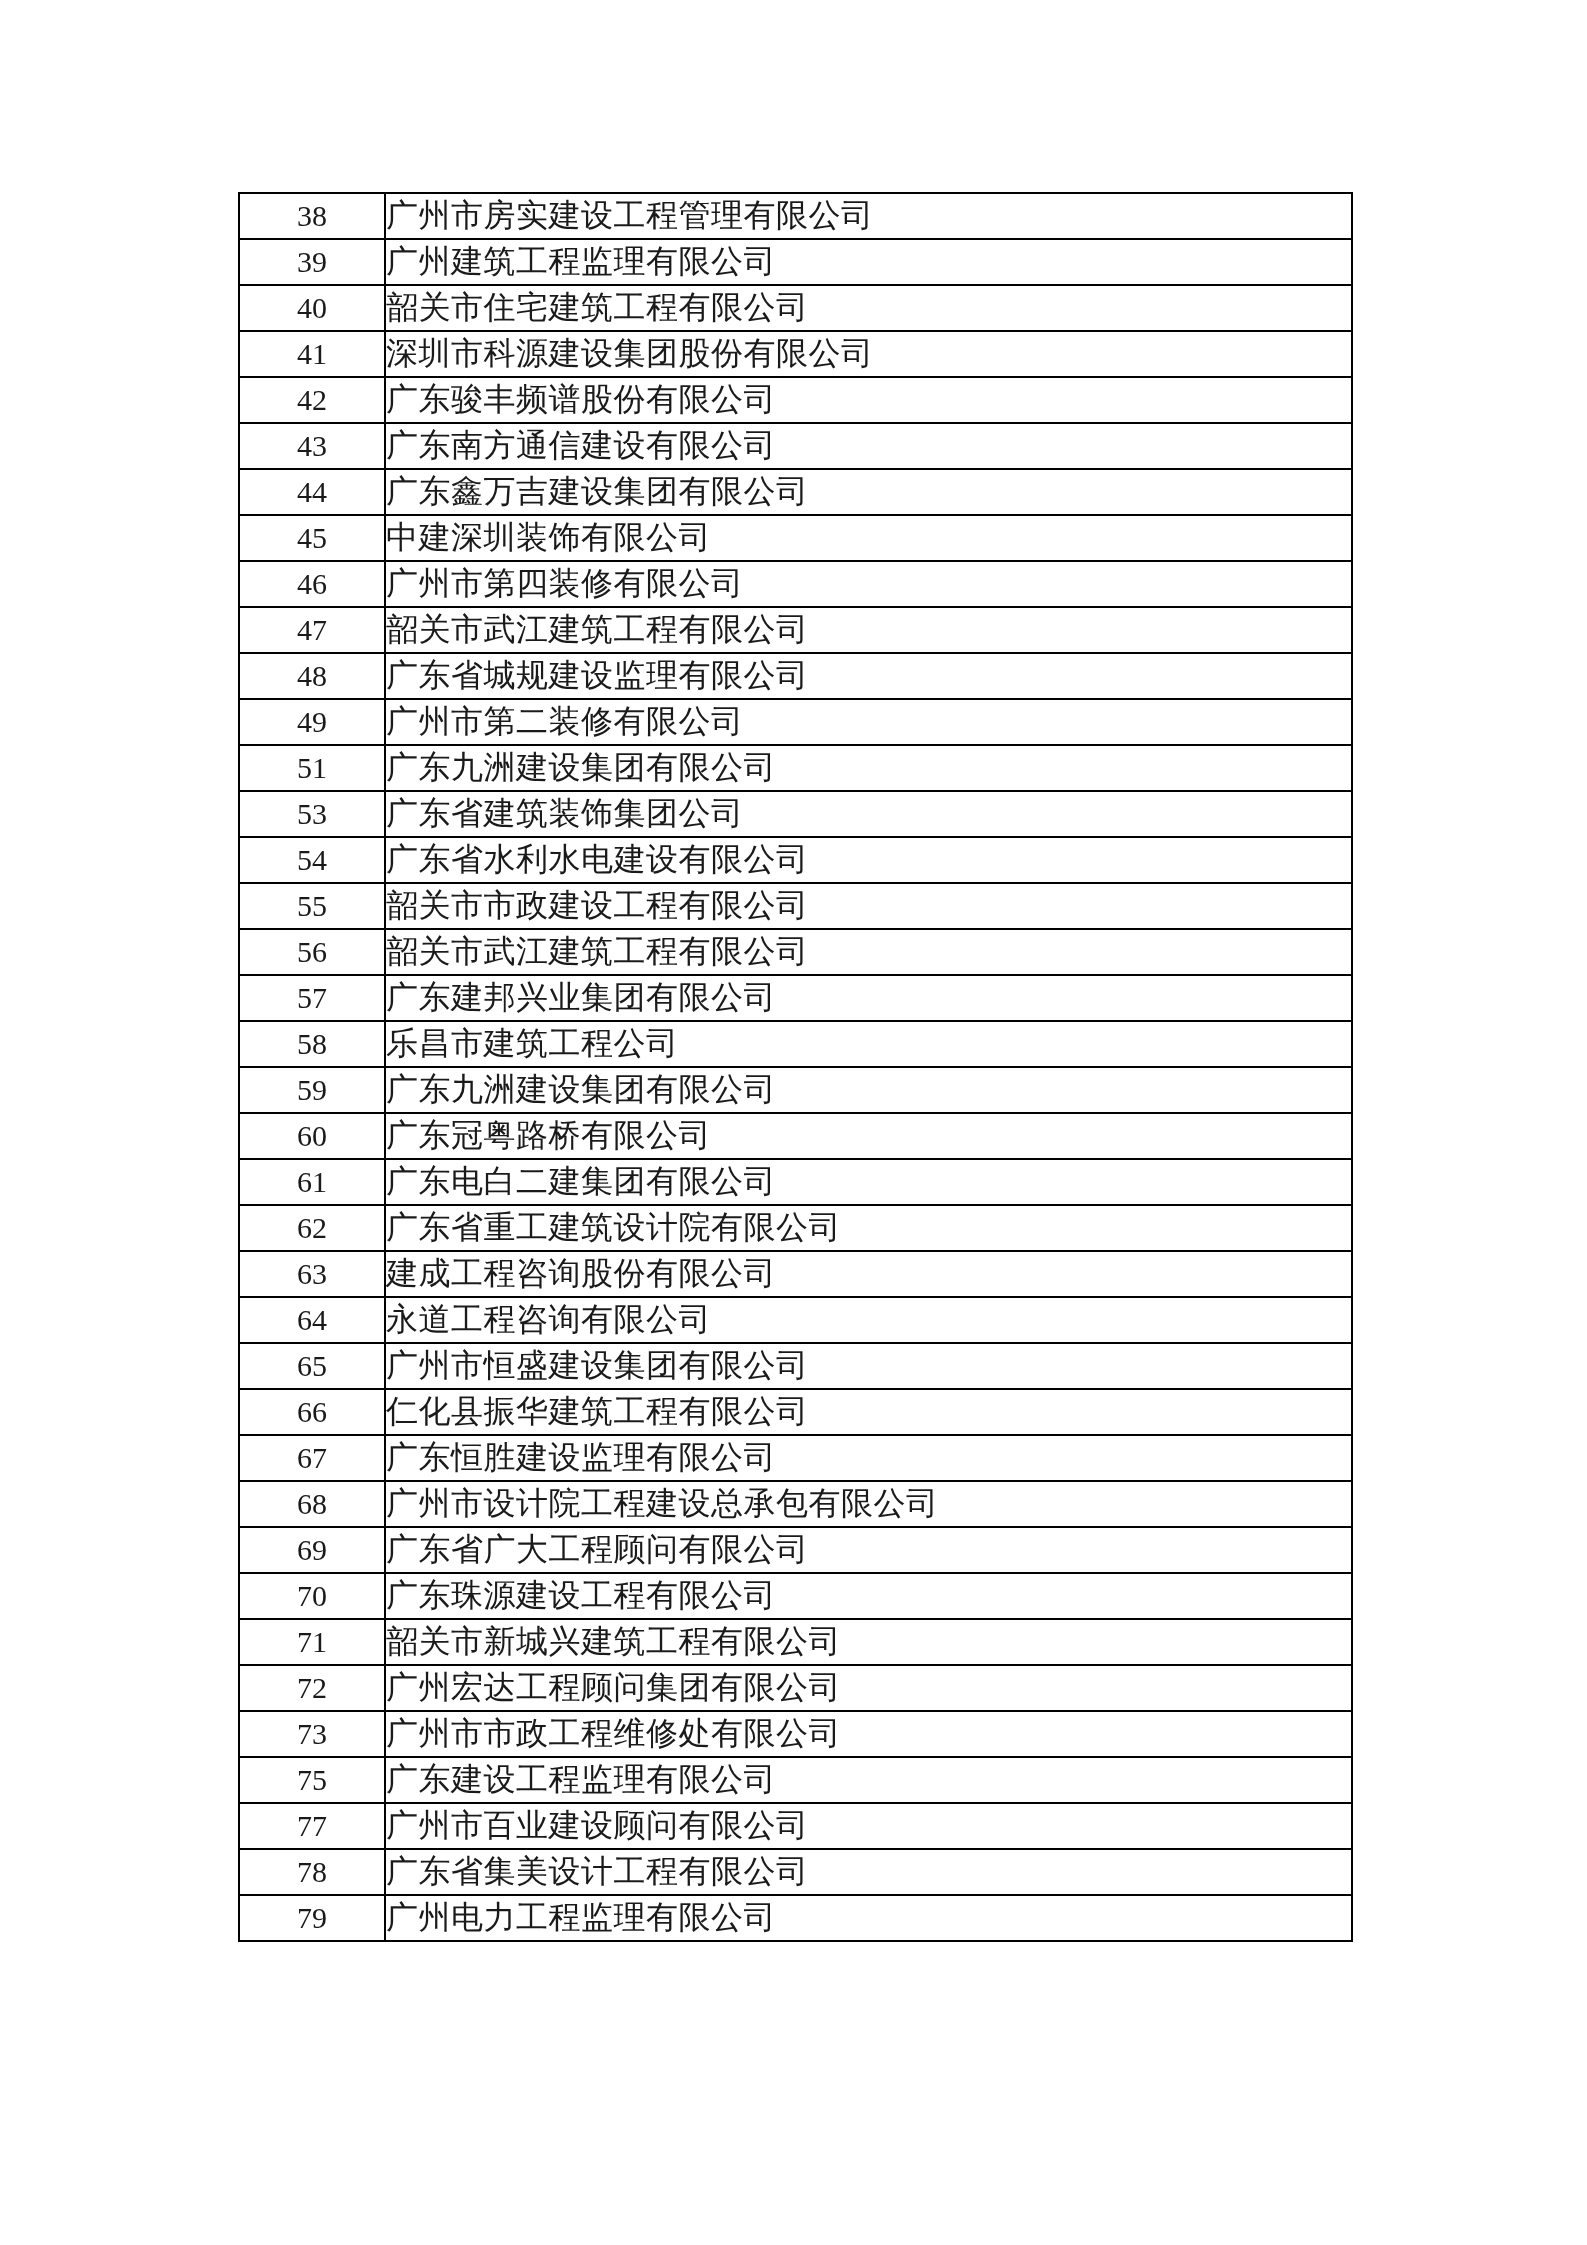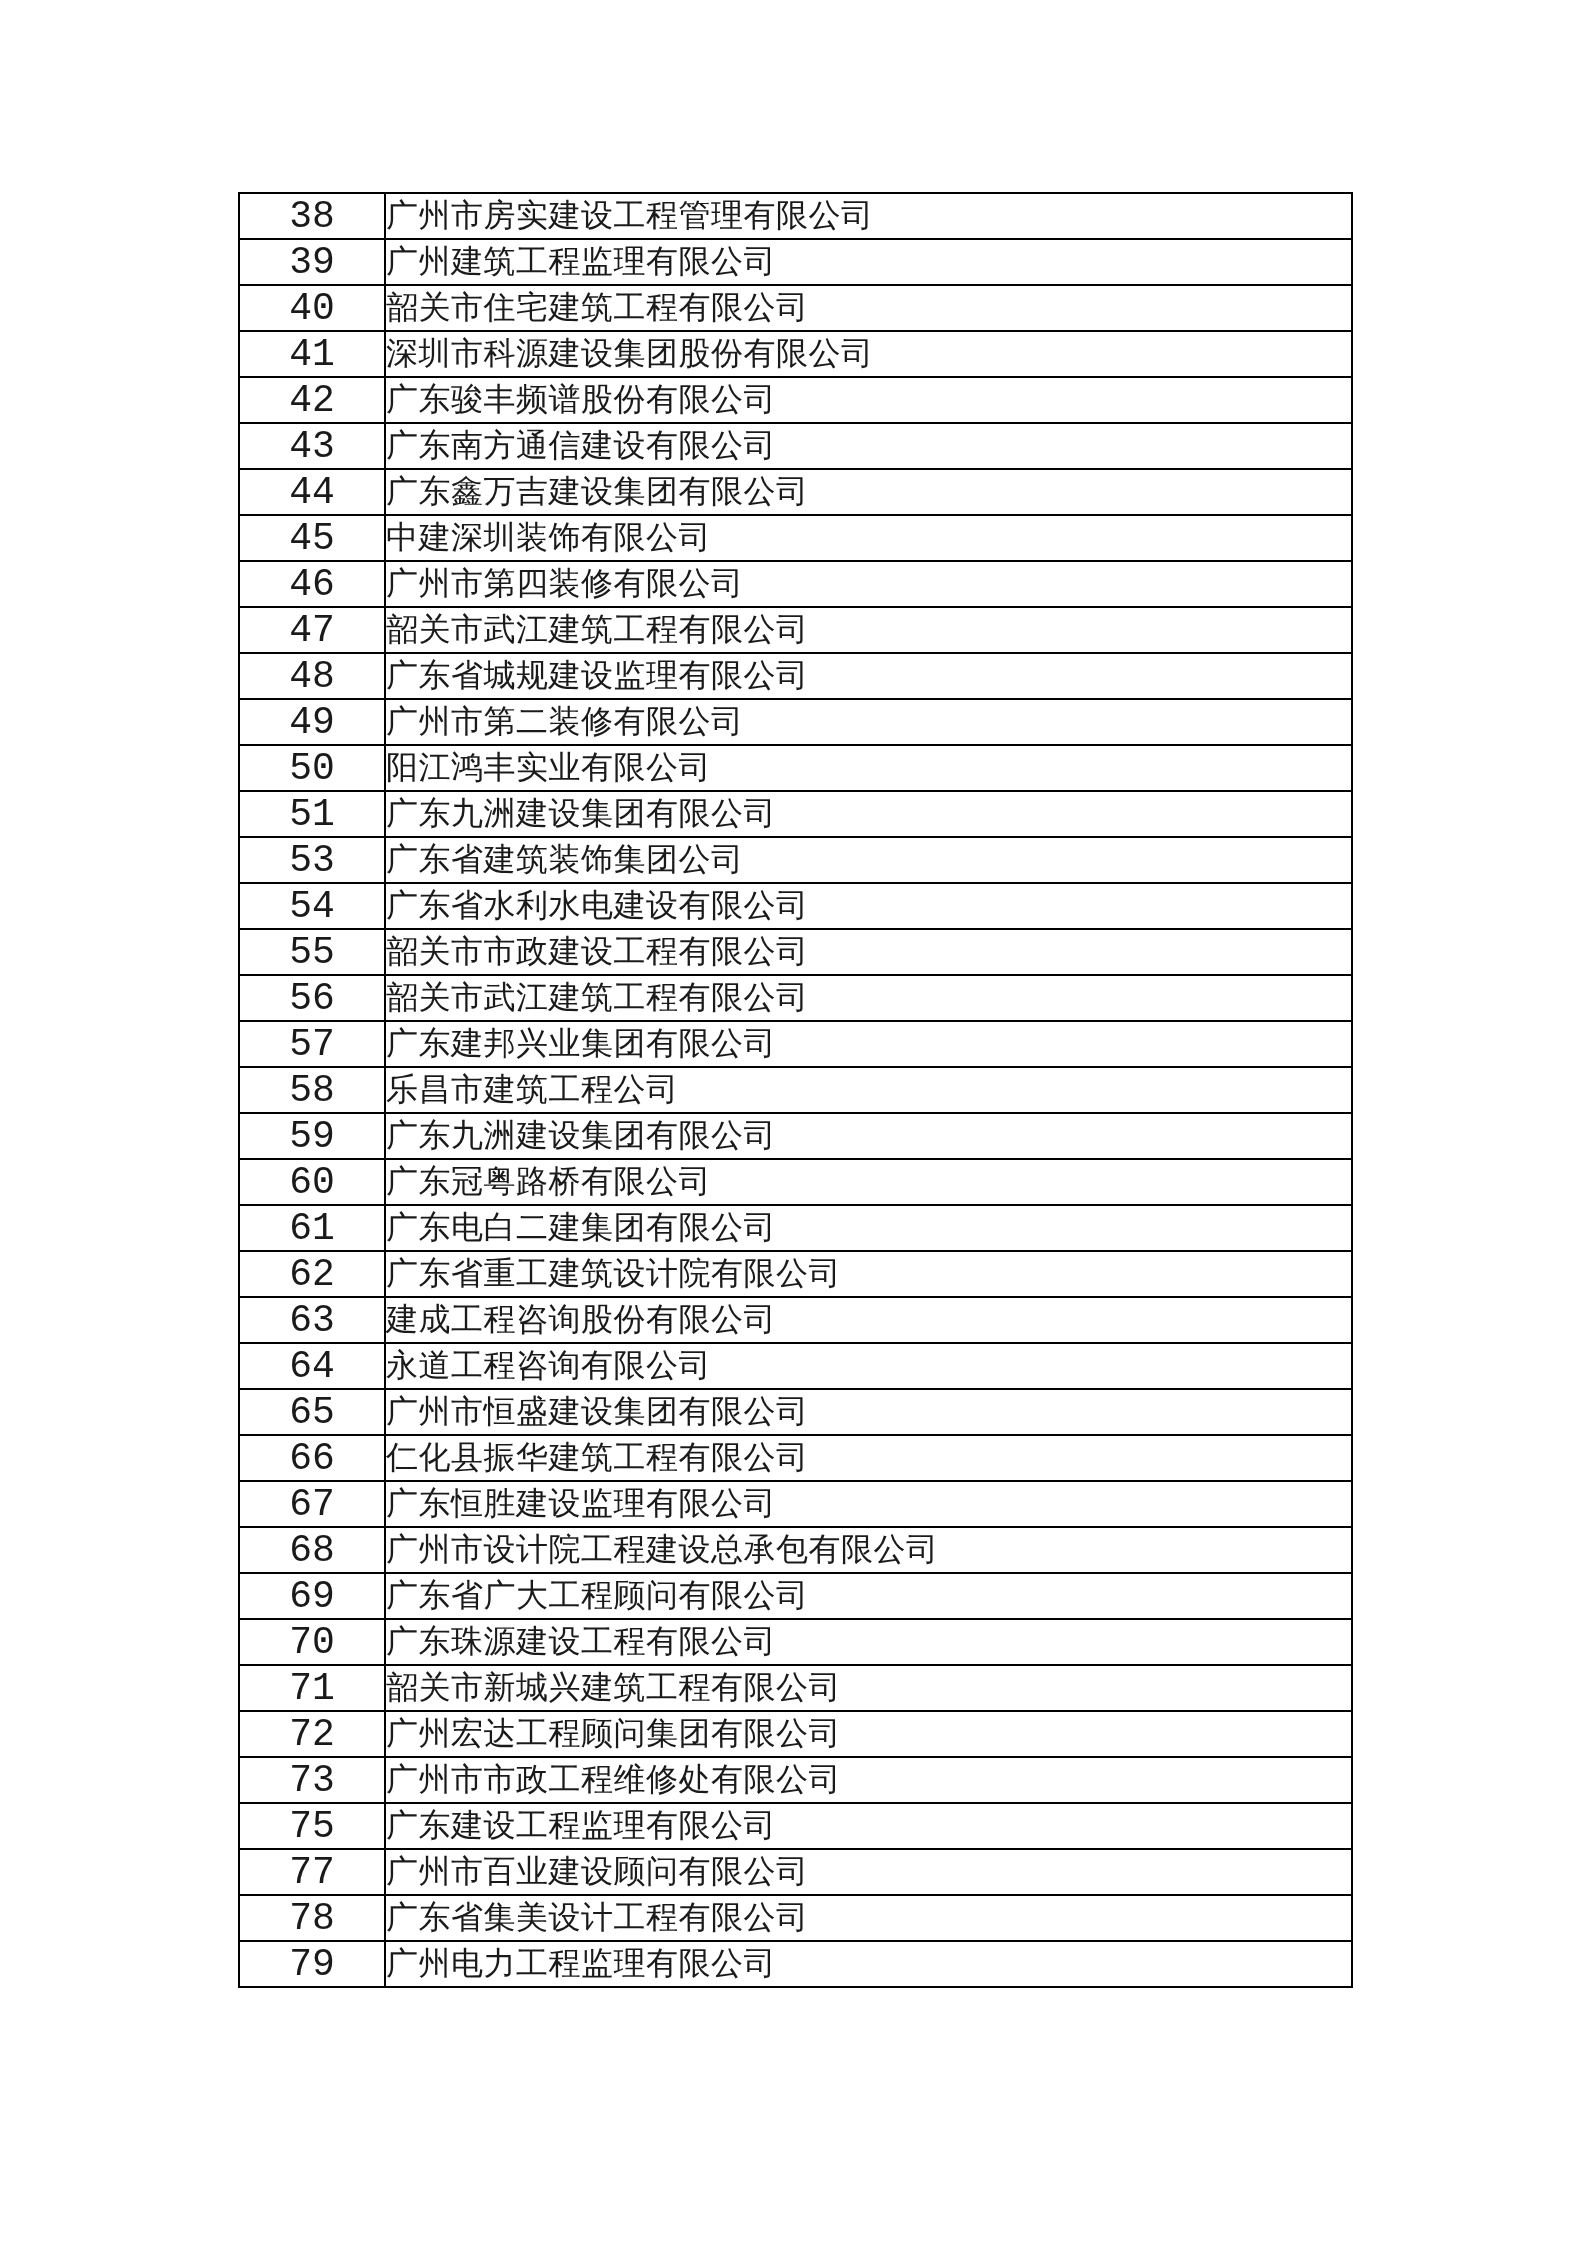--- a/index.html
+++ b/index.html
@@ -29,22 +29,22 @@
     height: 43px;
     box-sizing: border-box;
     padding: 0;
     vertical-align: middle;
     white-space: nowrap;
     overflow: hidden;
   }
   td.num-cell {
     width: 146px;
     text-align: center;
-    font-size: 38px;
-    font-family: Liberation Mono, monospace;
+    font-size: 30px;
+    font-family: Liberation Serif, serif;
     color: #1a1a1a;
   }
   td.name-cell {
     text-align: left;
     padding-left: 13px;
     font-size: 32px;
     letter-spacing: 0.5px;
     color: #1a1a1a;
   }
 </style>
@@ -96,24 +96,20 @@
         </tr>
         <tr>
           <td class="num-cell">48</td>
           <td class="name-cell">广东省城规建设监理有限公司</td>
         </tr>
         <tr>
           <td class="num-cell">49</td>
           <td class="name-cell">广州市第二装修有限公司</td>
         </tr>
         <tr>
-          <td class="num-cell">50</td>
-          <td class="name-cell">阳江鸿丰实业有限公司</td>
-        </tr>
-        <tr>
           <td class="num-cell">51</td>
           <td class="name-cell">广东九洲建设集团有限公司</td>
         </tr>
         <tr>
           <td class="num-cell">53</td>
           <td class="name-cell">广东省建筑装饰集团公司</td>
         </tr>
         <tr>
           <td class="num-cell">54</td>
           <td class="name-cell">广东省水利水电建设有限公司</td>

